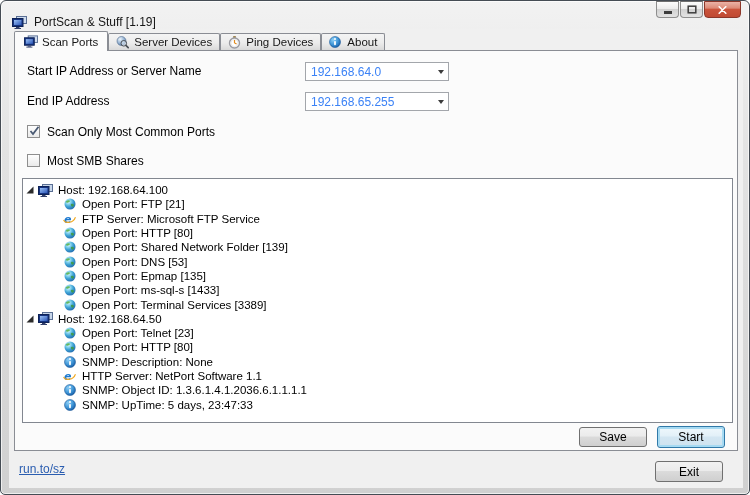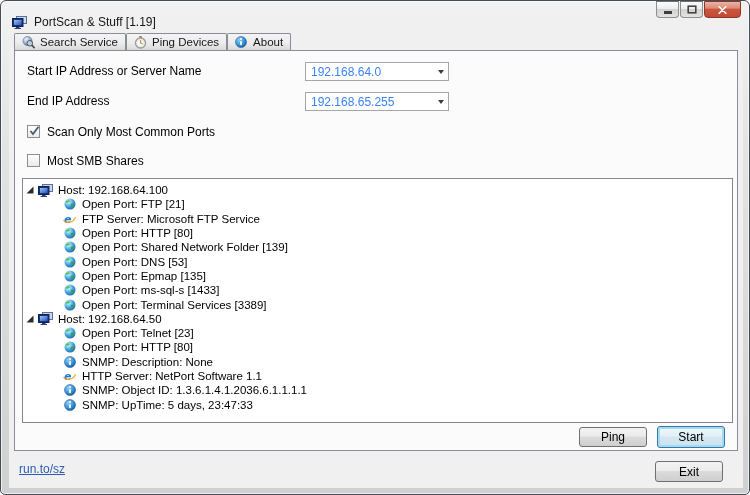--- a/index.html
+++ b/index.html
@@ -151,29 +151,41 @@
     <div class="winbtn close">
       <svg width="9" height="8" viewBox="0 0 9 8">
           <path d="M1.2 0.8 L7.8 7.2 M7.8 0.8 L1.2 7.2" stroke="#ffffff" stroke-width="1.6" stroke-linecap="round"></path>
         </svg>
     </div>
   </div>
 
   <div class="client">
 
     <div class="tab-strip">
+        <div class="tab active">
+          <span class="tabicon">
+            <svg width="15" height="13" viewBox="0 0 15 13">
+              <rect x="4.5" y="0.5" width="10" height="7" fill="#cfdcef" stroke="#5a6f94"></rect>
+              <rect x="0.5" y="2.5" width="10.5" height="8" fill="#16337f" stroke="#0d2257"></rect>
+              <rect x="2" y="4" width="7.5" height="5" fill="url(#g-screen)"></rect>
+              <rect x="4" y="11" width="3.5" height="1" fill="#33406b"></rect>
+              <rect x="2.5" y="12" width="6.5" height="1" fill="#33406b"></rect>
+            </svg>
+          </span>
+          <span>Scan Ports</span>
+        </div>
         <div class="tab">
           <span class="tabicon">
             <svg width="13" height="13" viewBox="0 0 13 13">
               <circle cx="5.5" cy="5" r="4.5" fill="url(#g-sphere)" stroke="#51698c" stroke-width="0.6"></circle>
               <circle cx="7.8" cy="7.3" r="2.8" fill="rgba(235,244,252,0.55)" stroke="#4a4f55" stroke-width="1"></circle>
               <line x1="9.9" y1="9.4" x2="12.2" y2="11.6" stroke="#4a4f55" stroke-width="1.7" stroke-linecap="round"></line>
             </svg>
           </span>
-          <span>Search Service</span>
+          <span>Server Devices</span>
         </div>
         <div class="tab">
           <span class="tabicon">
             <svg width="13" height="13" viewBox="0 0 13 13">
               <rect x="5.2" y="0.2" width="2.6" height="1.6" fill="#8a6a2a"></rect>
               <circle cx="6.5" cy="7" r="5" fill="#fafafa" stroke="#9a9aa0" stroke-width="1.4"></circle>
               <circle cx="6.5" cy="7" r="3.6" fill="#ffffff" stroke="#d8d8d8" stroke-width="0.6"></circle>
               <line x1="6.5" y1="7" x2="6.5" y2="4" stroke="#e08a1e" stroke-width="1.2"></line>
               <line x1="6.5" y1="7" x2="8.6" y2="8" stroke="#e08a1e" stroke-width="1.2"></line>
             </svg>
@@ -394,21 +406,21 @@
               <svg width="12" height="12" viewBox="0 0 12 12">
                 <circle cx="6" cy="6" r="5.5" fill="url(#g-info)" stroke="#0d4a8c" stroke-width="0.5"></circle>
                 <circle cx="6" cy="3.1" r="1" fill="#ffffff"></circle>
                 <rect x="5.1" y="4.9" width="1.8" height="4.3" rx="0.9" fill="#ffffff"></rect>
               </svg>
             </span>
             <span class="nodetext">SNMP: UpTime: 5 days, 23:47:33</span>
           </div>
         </div>
 
-      <div class="btn" id="btn-save">Ping</div>
+      <div class="btn" id="btn-save">Save</div>
       <div class="btn default" id="btn-start">Start</div>
     </div>
 
     <a class="footer-link">run.to/sz</a>
     <div class="btn" id="btn-exit">Exit</div>
 
   </div>
 </div>
 
 </body></html>

